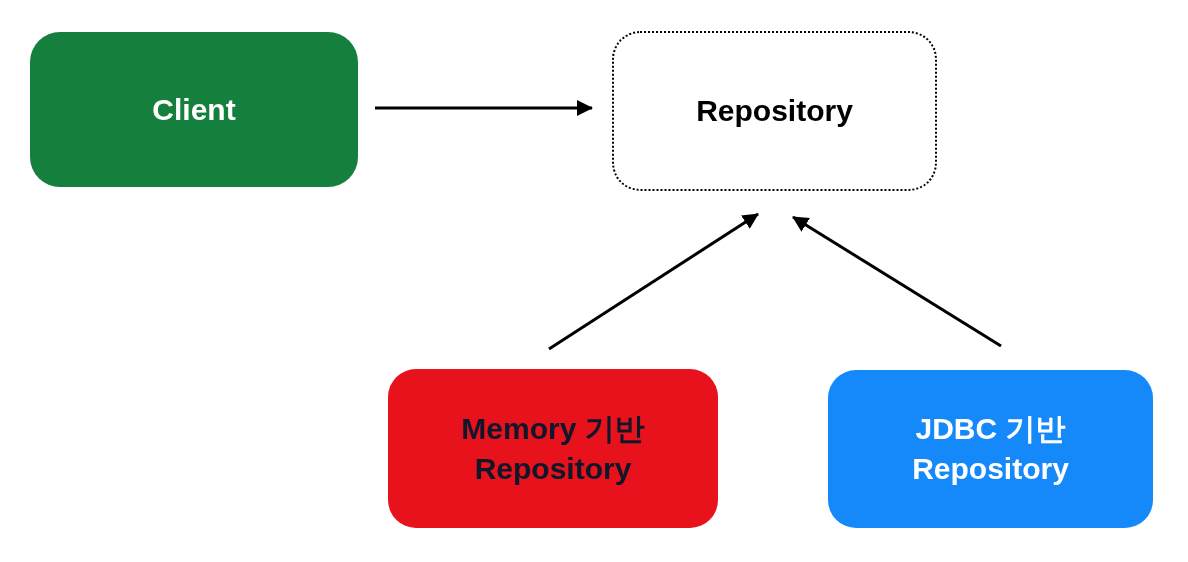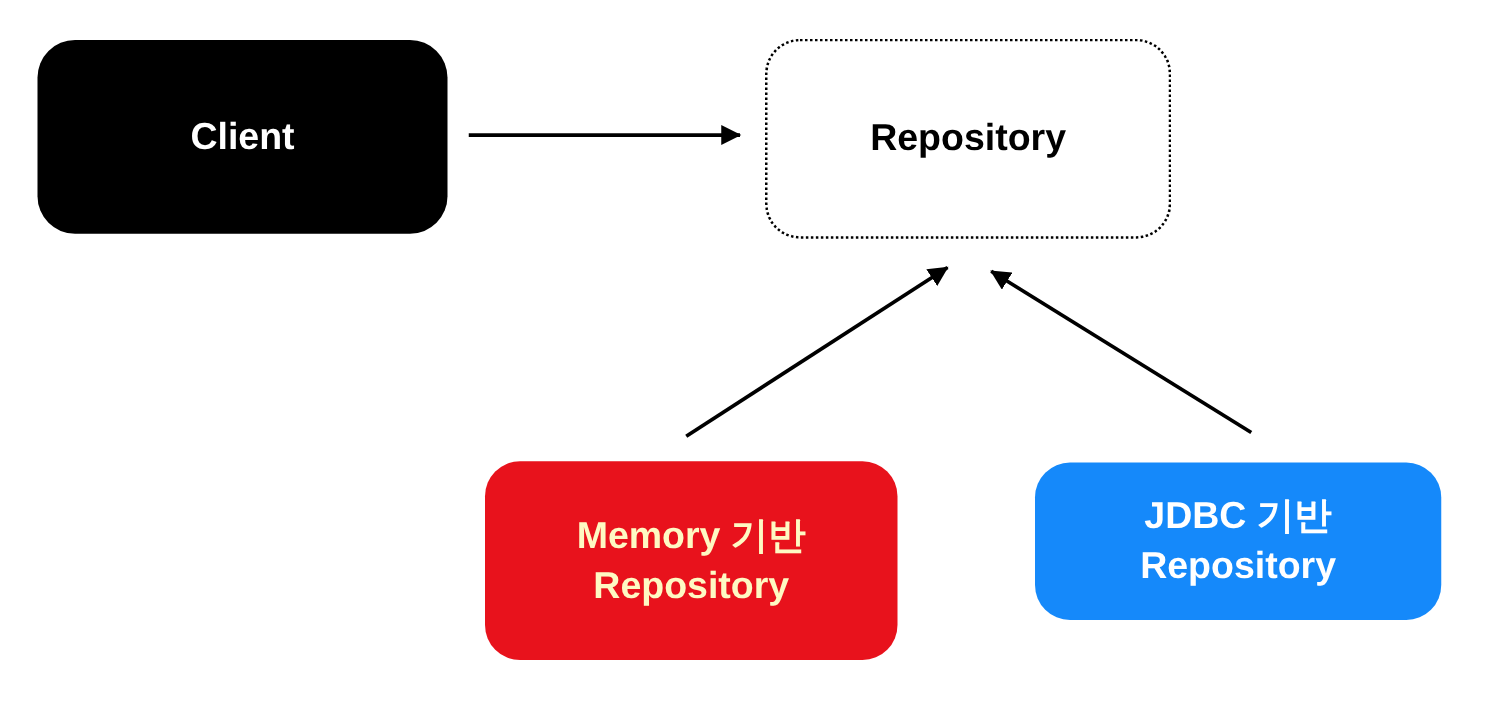--- a/index.html
+++ b/index.html
@@ -40,21 +40,21 @@
     background: #ffffff;
   }
 
   .node-memory {
     left: 388px; top: 369px;
     width: 330px; height: 159px;
   }
 
   .node-jdbc {
     left: 828px; top: 370px;
-    width: 325px; height: 126px;
+    width: 325px; height: 158px;
   }
 
   .arrows {
     position: absolute;
     left: 0; top: 0;
     width: 1188px;
     height: 562px;
     pointer-events: none;
   }
 </style>
@@ -67,29 +67,29 @@
     <defs>
       <marker id="arrowhead" markerUnits="userSpaceOnUse" markerWidth="18" markerHeight="16" refX="15" refY="8" orient="auto">
         <path d="M0,0 L16,8 L0,16 Z" fill="#000000"></path>
       </marker>
     </defs>
     <line x1="375" y1="108" x2="592" y2="108" stroke="#000000" stroke-width="3" marker-end="url(#arrowhead)"></line>
     <line x1="549" y1="349" x2="758" y2="214" stroke="#000000" stroke-width="3" marker-end="url(#arrowhead)"></line>
     <line x1="1001" y1="346" x2="793" y2="217" stroke="#000000" stroke-width="3" marker-end="url(#arrowhead)"></line>
   </svg>
 
-  <div class="node node-client" style="background: #000000; color: rgb(255, 255, 255);">
+  <div class="node node-client" style="background: #15803d; color: rgb(255, 255, 255);">
     <span>Client</span>
   </div>
 
   <div class="node node-interface" style="background: rgb(255, 255, 255); color: rgb(0, 0, 0);">
     <span>Repository</span>
   </div>
 
-  <div class="node node-memory" style="background: rgb(232, 18, 28); color: #fef9c3;">
+  <div class="node node-memory" style="background: rgb(232, 18, 28); color: #0f172a;">
     <span>Memory 기반</span>
     <span>Repository</span>
   </div>
 
   <div class="node node-jdbc" style="background: rgb(21, 137, 250); color: rgb(255, 255, 255);">
     <span>JDBC 기반</span>
     <span>Repository</span>
   </div>
 
 </div>

